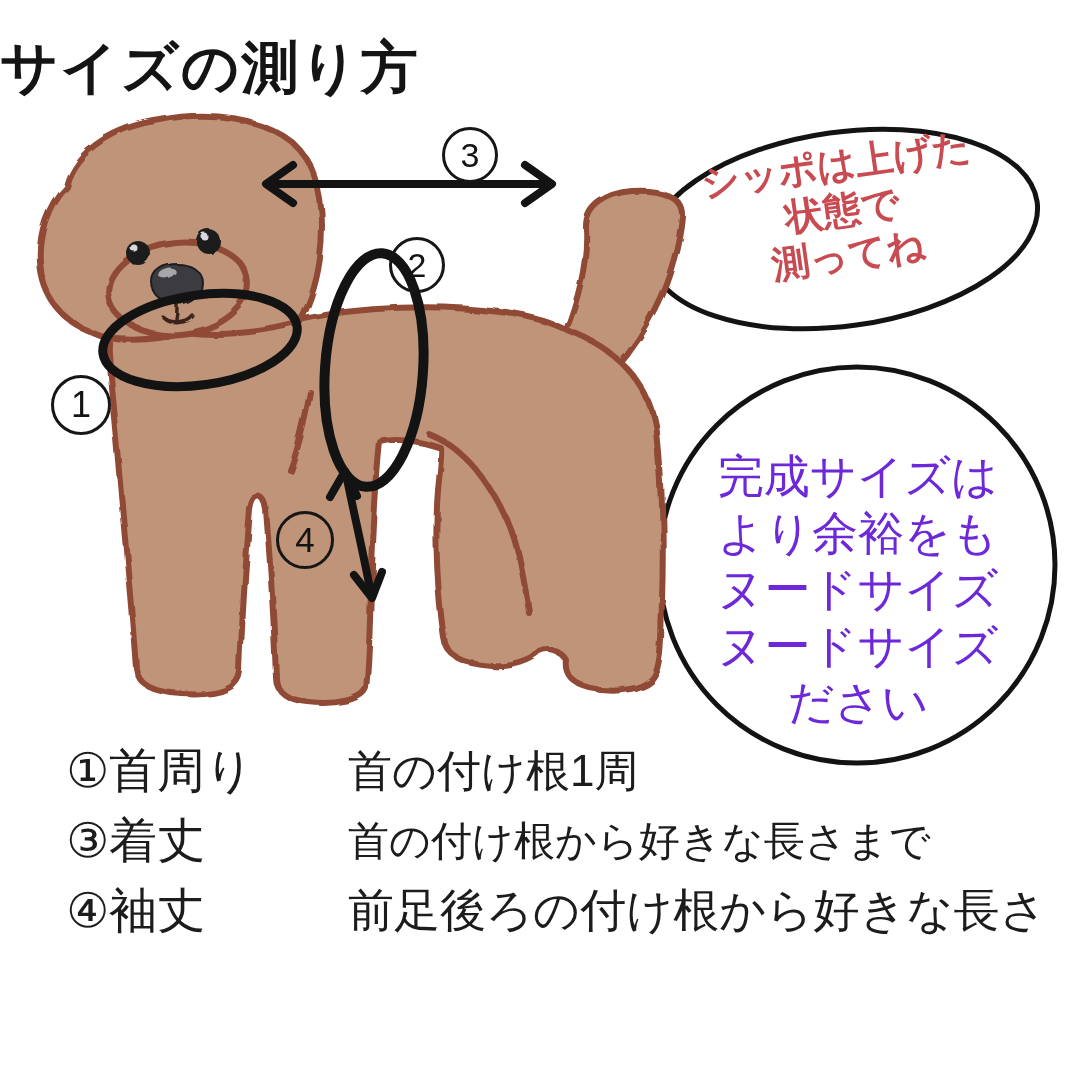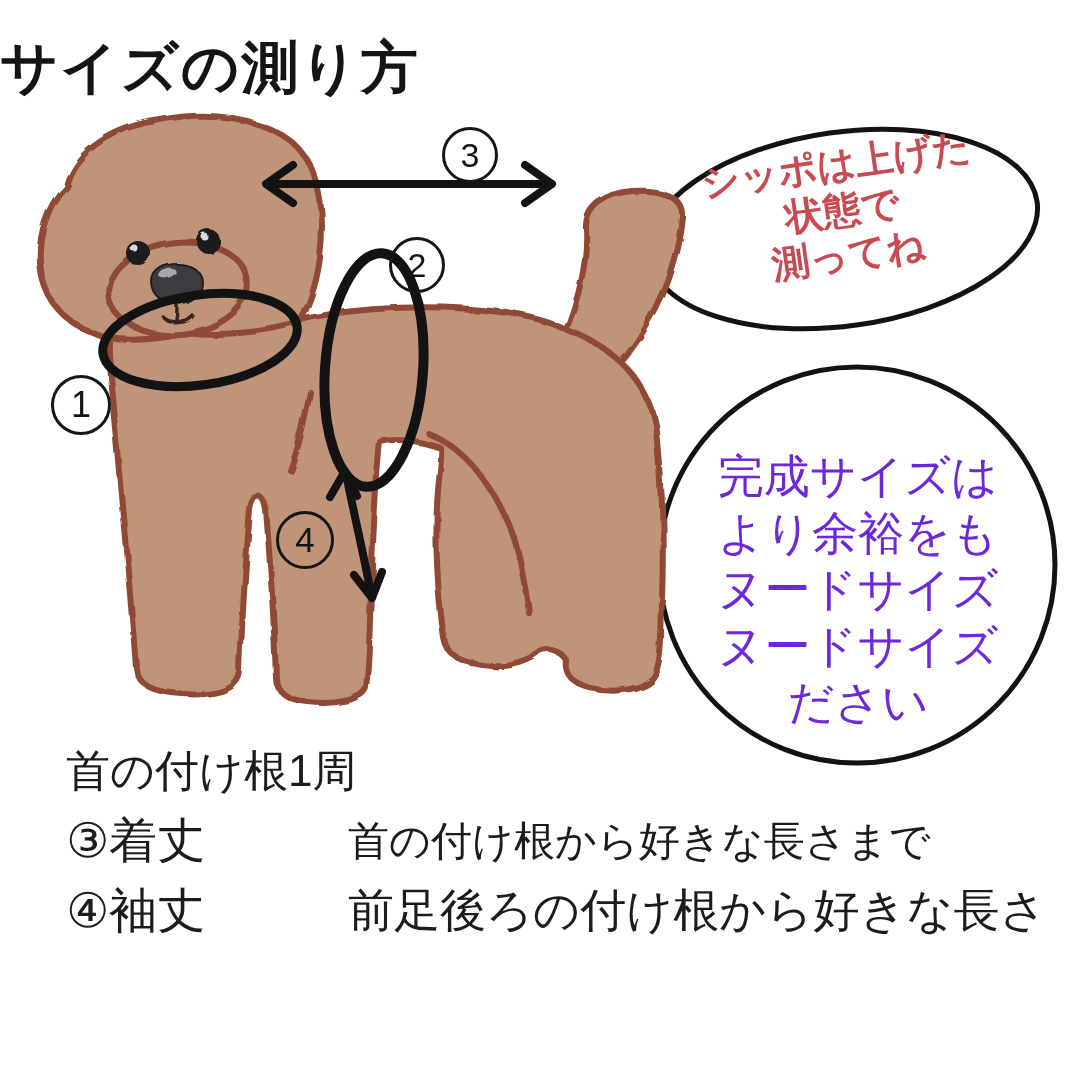--- a/index.html
+++ b/index.html
@@ -185,20 +185,21 @@
   <div class="bubble-text size-note">
     <div>完成サイズは</div>
     <div>より余裕をも</div>
     <div>ヌードサイズ</div>
     <div>ヌードサイズ</div>
     <div>ださい</div>
   </div>
 
   <div class="legend">
     <div class="legend-row">
+      <div class="legend-term"><span>①</span><span>首周り</span></div>
       <div class="legend-desc">首の付け根1周</div>
     </div>
     <div class="legend-row">
       <div class="legend-term"><span>③</span><span>着丈</span></div>
       <div class="legend-desc">首の付け根から好きな長さまで</div>
     </div>
     <div class="legend-row">
       <div class="legend-term"><span>④</span><span>袖丈</span></div>
       <div class="legend-desc">前足後ろの付け根から好きな長さ</div>
     </div>

